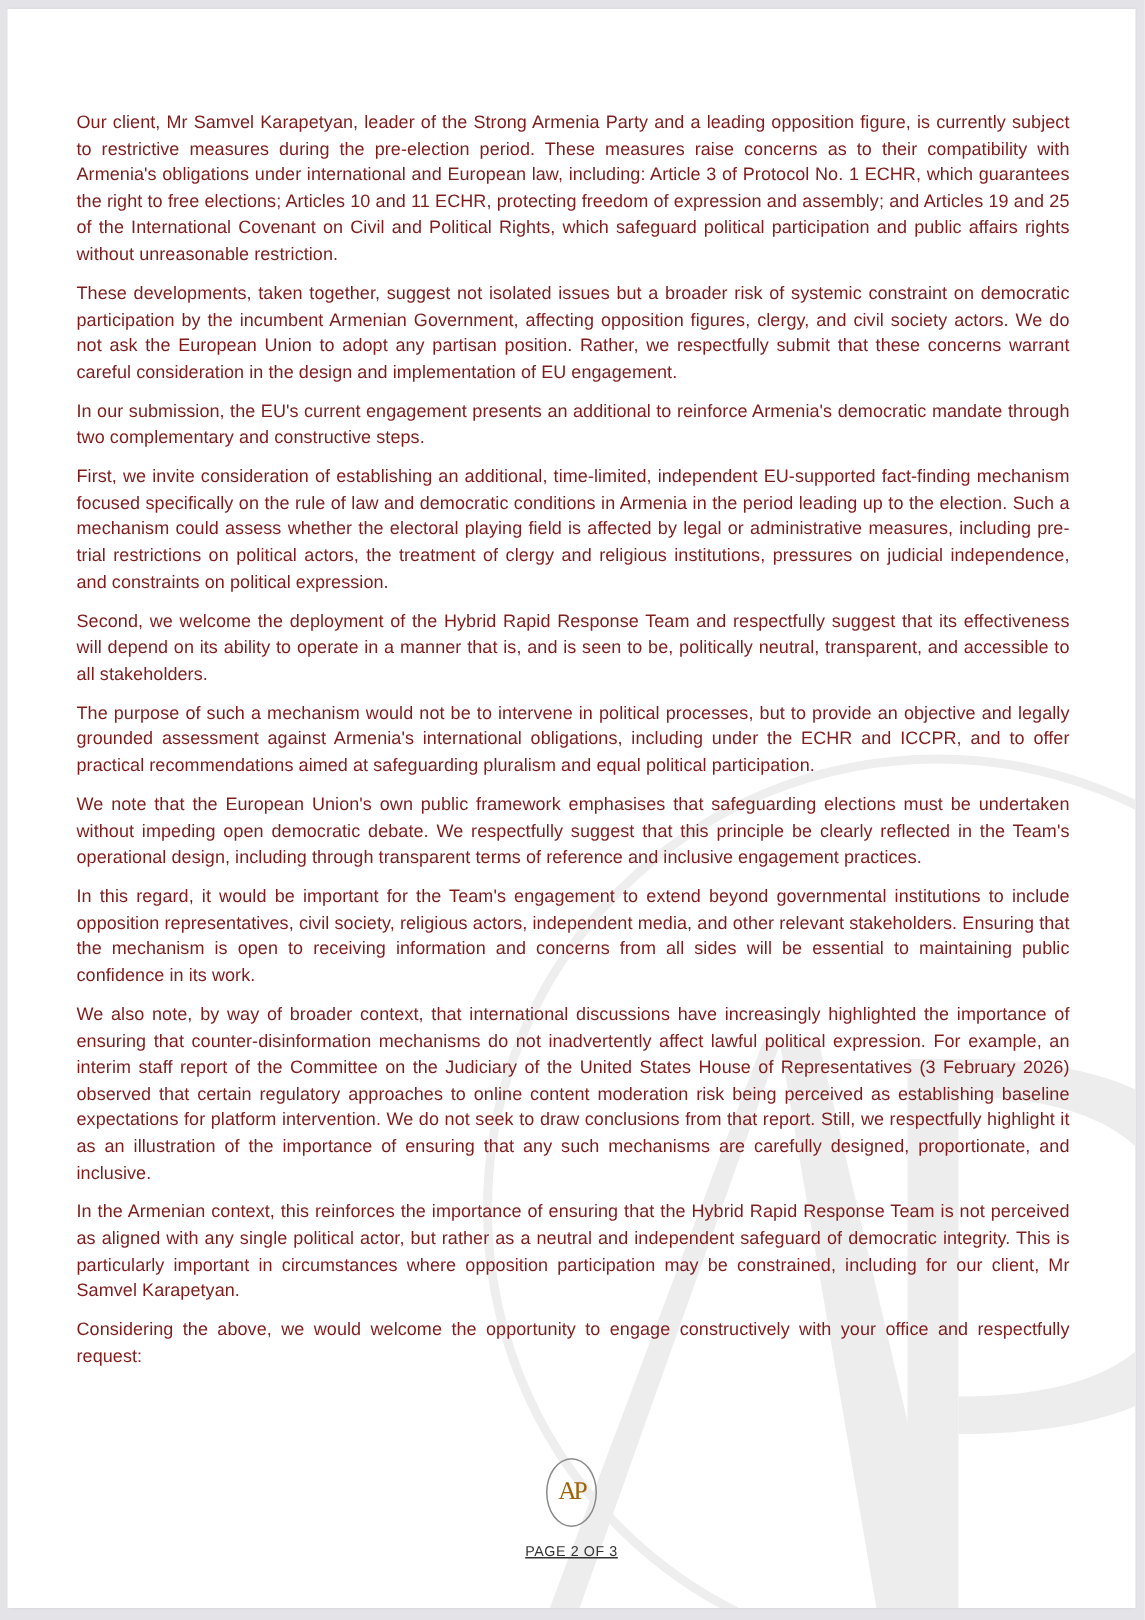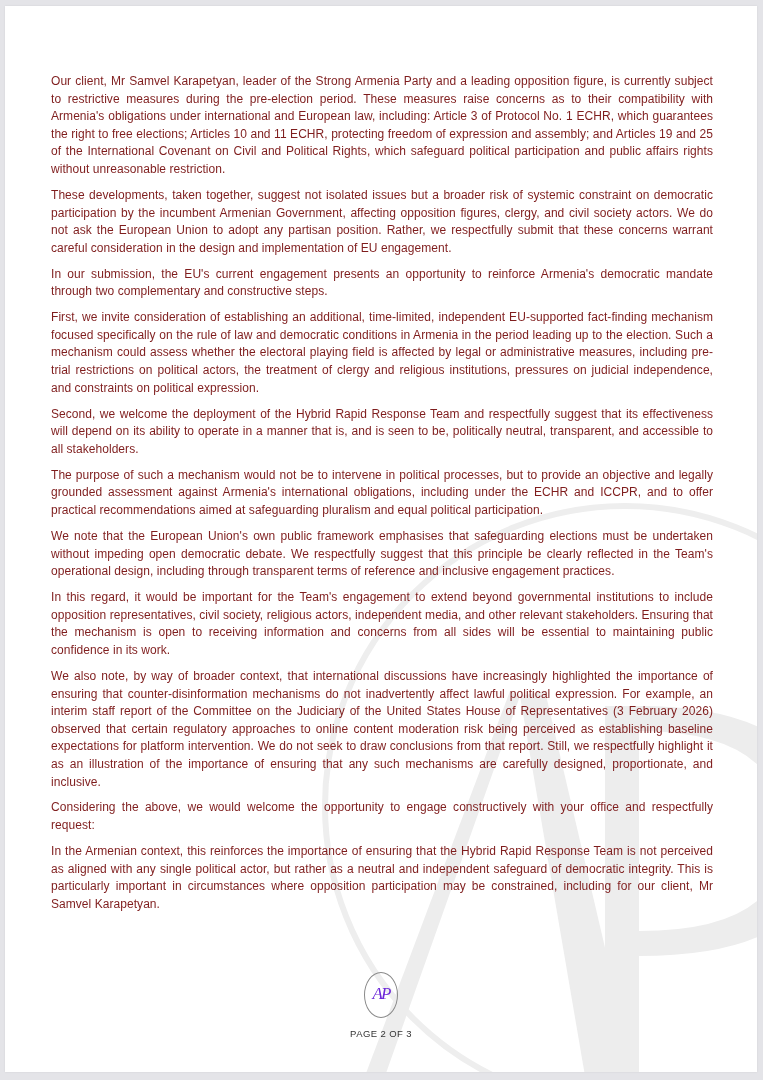--- a/index.html
+++ b/index.html
@@ -60,30 +60,30 @@
     box-sizing: border-box;
   }
   .logo-text {
     position: absolute;
     left: 0;
     right: 0;
     top: 11px;
     font-family: "Liberation Serif", serif;
     font-size: 17px;
     letter-spacing: -2px;
-    color: #6d28d9;
+    color: #a16207;
     text-align: center;
-    font-style: italic;
   }
   .page-number {
     margin-top: 6px;
     font-family: "Liberation Sans", sans-serif;
     font-size: 9.5px;
     letter-spacing: 0.4px;
     color: #333;
+    text-decoration: underline;
   }
 </style>
 </head>
 <body>
 
 <div class="page">
 
   <svg class="watermark" viewBox="0 0 640 640">
     <ellipse cx="320" cy="330" rx="300" ry="300" fill="none" stroke="#eeeeee" stroke-width="6"></ellipse>
     <g fill="#ededed">
@@ -96,29 +96,29 @@
 
       <rect x="300" y="230" width="34" height="370"></rect>
 
       <path d="M334,230 Q520,230 520,360 Q520,480 334,480 L334,455 Q480,455 480,360 Q480,255 334,255 Z"></path>
     </g>
   </svg>
 
   <div class="body-text">
     <p>Our client, Mr Samvel Karapetyan, leader of the Strong Armenia Party and a leading opposition figure, is currently subject to restrictive measures during the pre-election period. These measures raise concerns as to their compatibility with Armenia's obligations under international and European law, including: Article 3 of Protocol No. 1 ECHR, which guarantees the right to free elections; Articles 10 and 11 ECHR, protecting freedom of expression and assembly; and Articles 19 and 25 of the International Covenant on Civil and Political Rights, which safeguard political participation and public affairs rights without unreasonable restriction.</p>
     <p>These developments, taken together, suggest not isolated issues but a broader risk of systemic constraint on democratic participation by the incumbent Armenian Government, affecting opposition figures, clergy, and civil society actors. We do not ask the European Union to adopt any partisan position. Rather, we respectfully submit that these concerns warrant careful consideration in the design and implementation of EU engagement.</p>
-    <p>In our submission, the EU's current engagement presents an opportunity to reinforce Armenia's democratic mandate through two complementary and constructive steps.</p>
+    <p>In our submission, the EU's current engagement presents an additional to reinforce Armenia's democratic mandate through two complementary and constructive steps.</p>
     <p>First, we invite consideration of establishing an additional, time-limited, independent EU-supported fact-finding mechanism focused specifically on the rule of law and democratic conditions in Armenia in the period leading up to the election. Such a mechanism could assess whether the electoral playing field is affected by legal or administrative measures, including pre-trial restrictions on political actors, the treatment of clergy and religious institutions, pressures on judicial independence, and constraints on political expression.</p>
     <p>Second, we welcome the deployment of the Hybrid Rapid Response Team and respectfully suggest that its effectiveness will depend on its ability to operate in a manner that is, and is seen to be, politically neutral, transparent, and accessible to all stakeholders.</p>
     <p>The purpose of such a mechanism would not be to intervene in political processes, but to provide an objective and legally grounded assessment against Armenia's international obligations, including under the ECHR and ICCPR, and to offer practical recommendations aimed at safeguarding pluralism and equal political participation.</p>
     <p>We note that the European Union's own public framework emphasises that safeguarding elections must be undertaken without impeding open democratic debate. We respectfully suggest that this principle be clearly reflected in the Team's operational design, including through transparent terms of reference and inclusive engagement practices.</p>
     <p>In this regard, it would be important for the Team's engagement to extend beyond governmental institutions to include opposition representatives, civil society, religious actors, independent media, and other relevant stakeholders. Ensuring that the mechanism is open to receiving information and concerns from all sides will be essential to maintaining public confidence in its work.</p>
     <p>We also note, by way of broader context, that international discussions have increasingly highlighted the importance of ensuring that counter-disinformation mechanisms do not inadvertently affect lawful political expression. For example, an interim staff report of the Committee on the Judiciary of the United States House of Representatives (3 February 2026) observed that certain regulatory approaches to online content moderation risk being perceived as establishing baseline expectations for platform intervention. We do not seek to draw conclusions from that report. Still, we respectfully highlight it as an illustration of the importance of ensuring that any such mechanisms are carefully designed, proportionate, and inclusive.</p>
+    <p>In the Armenian context, this reinforces the importance of ensuring that the Hybrid Rapid Response Team is not perceived as aligned with any single political actor, but rather as a neutral and independent safeguard of democratic integrity. This is particularly important in circumstances where opposition participation may be constrained, including for our client, Mr Samvel Karapetyan.</p>
     <p>Considering the above, we would welcome the opportunity to engage constructively with your office and respectfully request:</p>
-    <p>In the Armenian context, this reinforces the importance of ensuring that the Hybrid Rapid Response Team is not perceived as aligned with any single political actor, but rather as a neutral and independent safeguard of democratic integrity. This is particularly important in circumstances where opposition participation may be constrained, including for our client, Mr Samvel Karapetyan.</p>
   </div>
 
   <div class="footer">
     <div class="logo-oval">
       <span class="logo-text">AP</span>
     </div>
     <div class="page-number">PAGE 2 OF 3</div>
   </div>
 
 </div>

